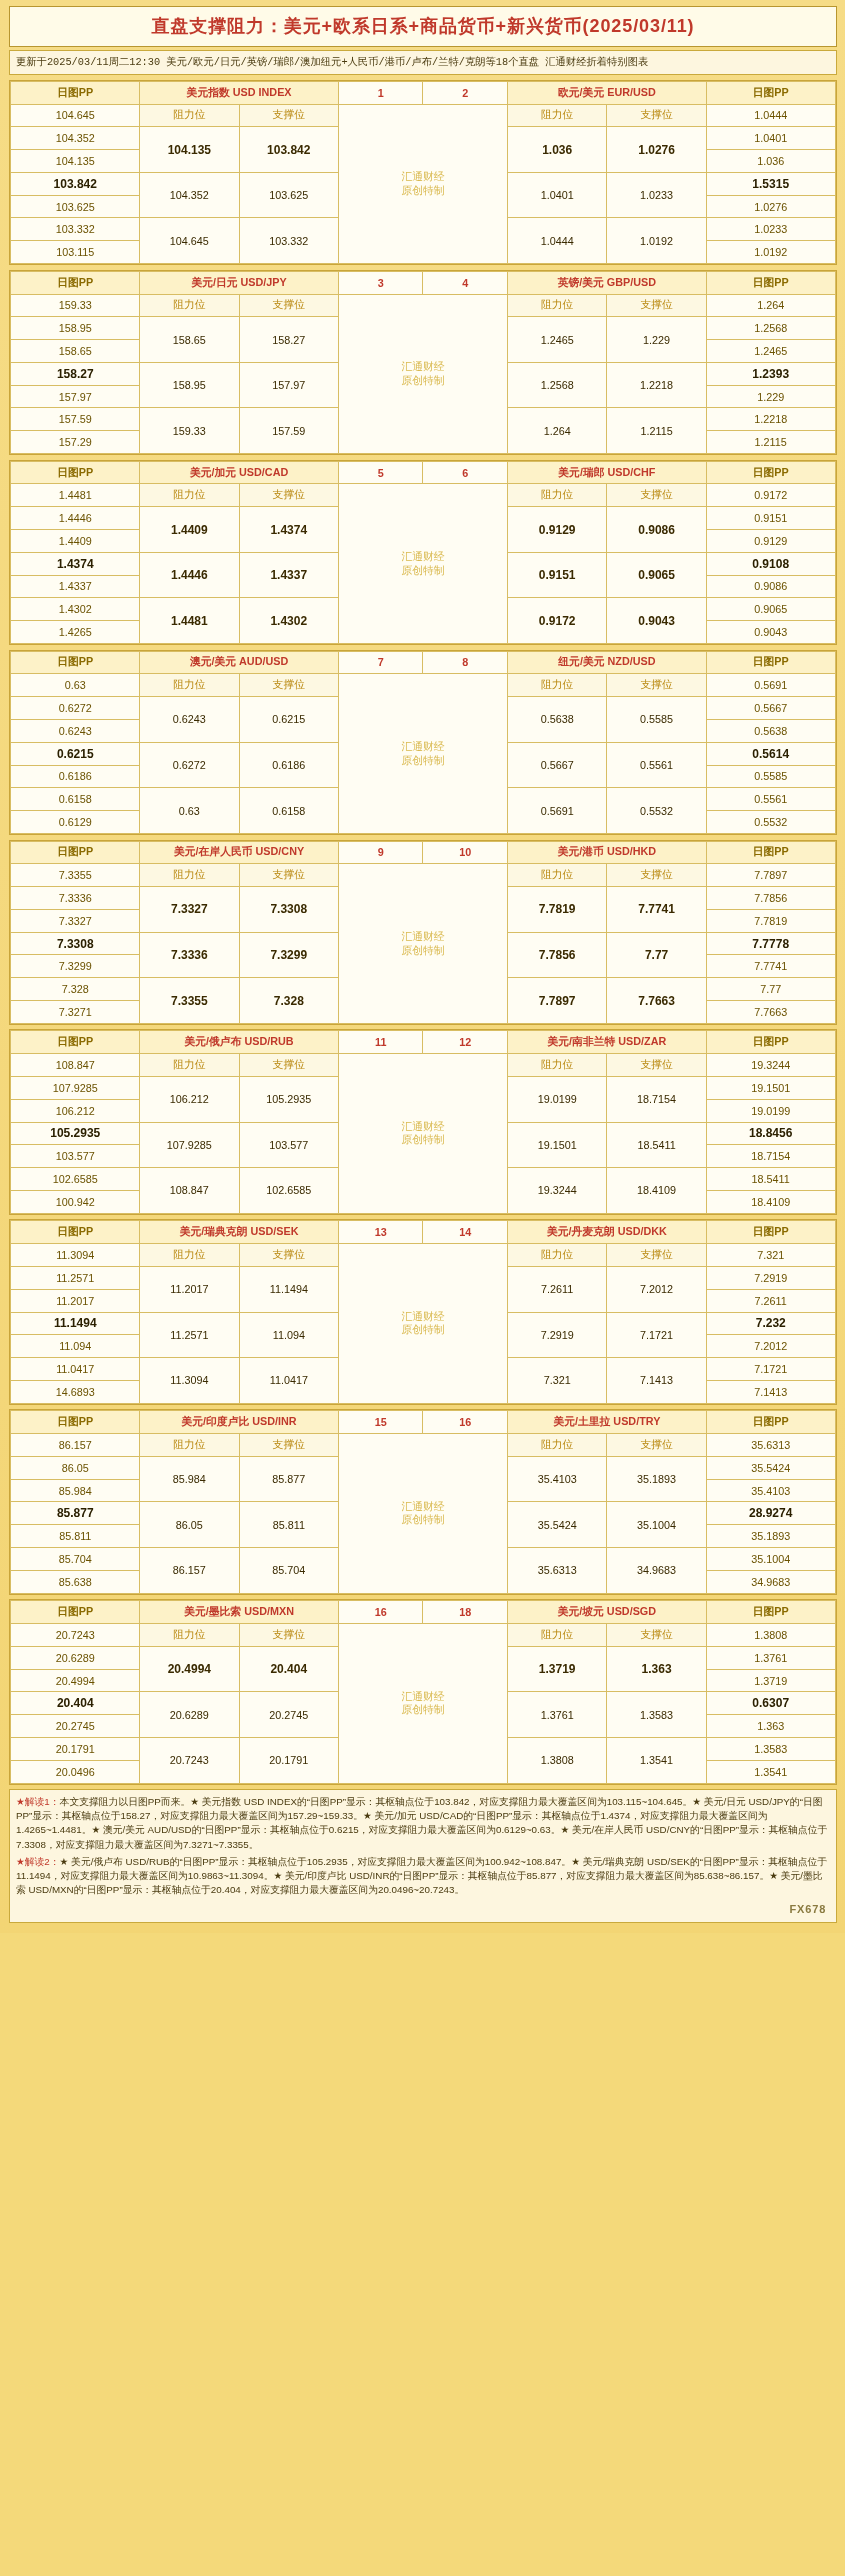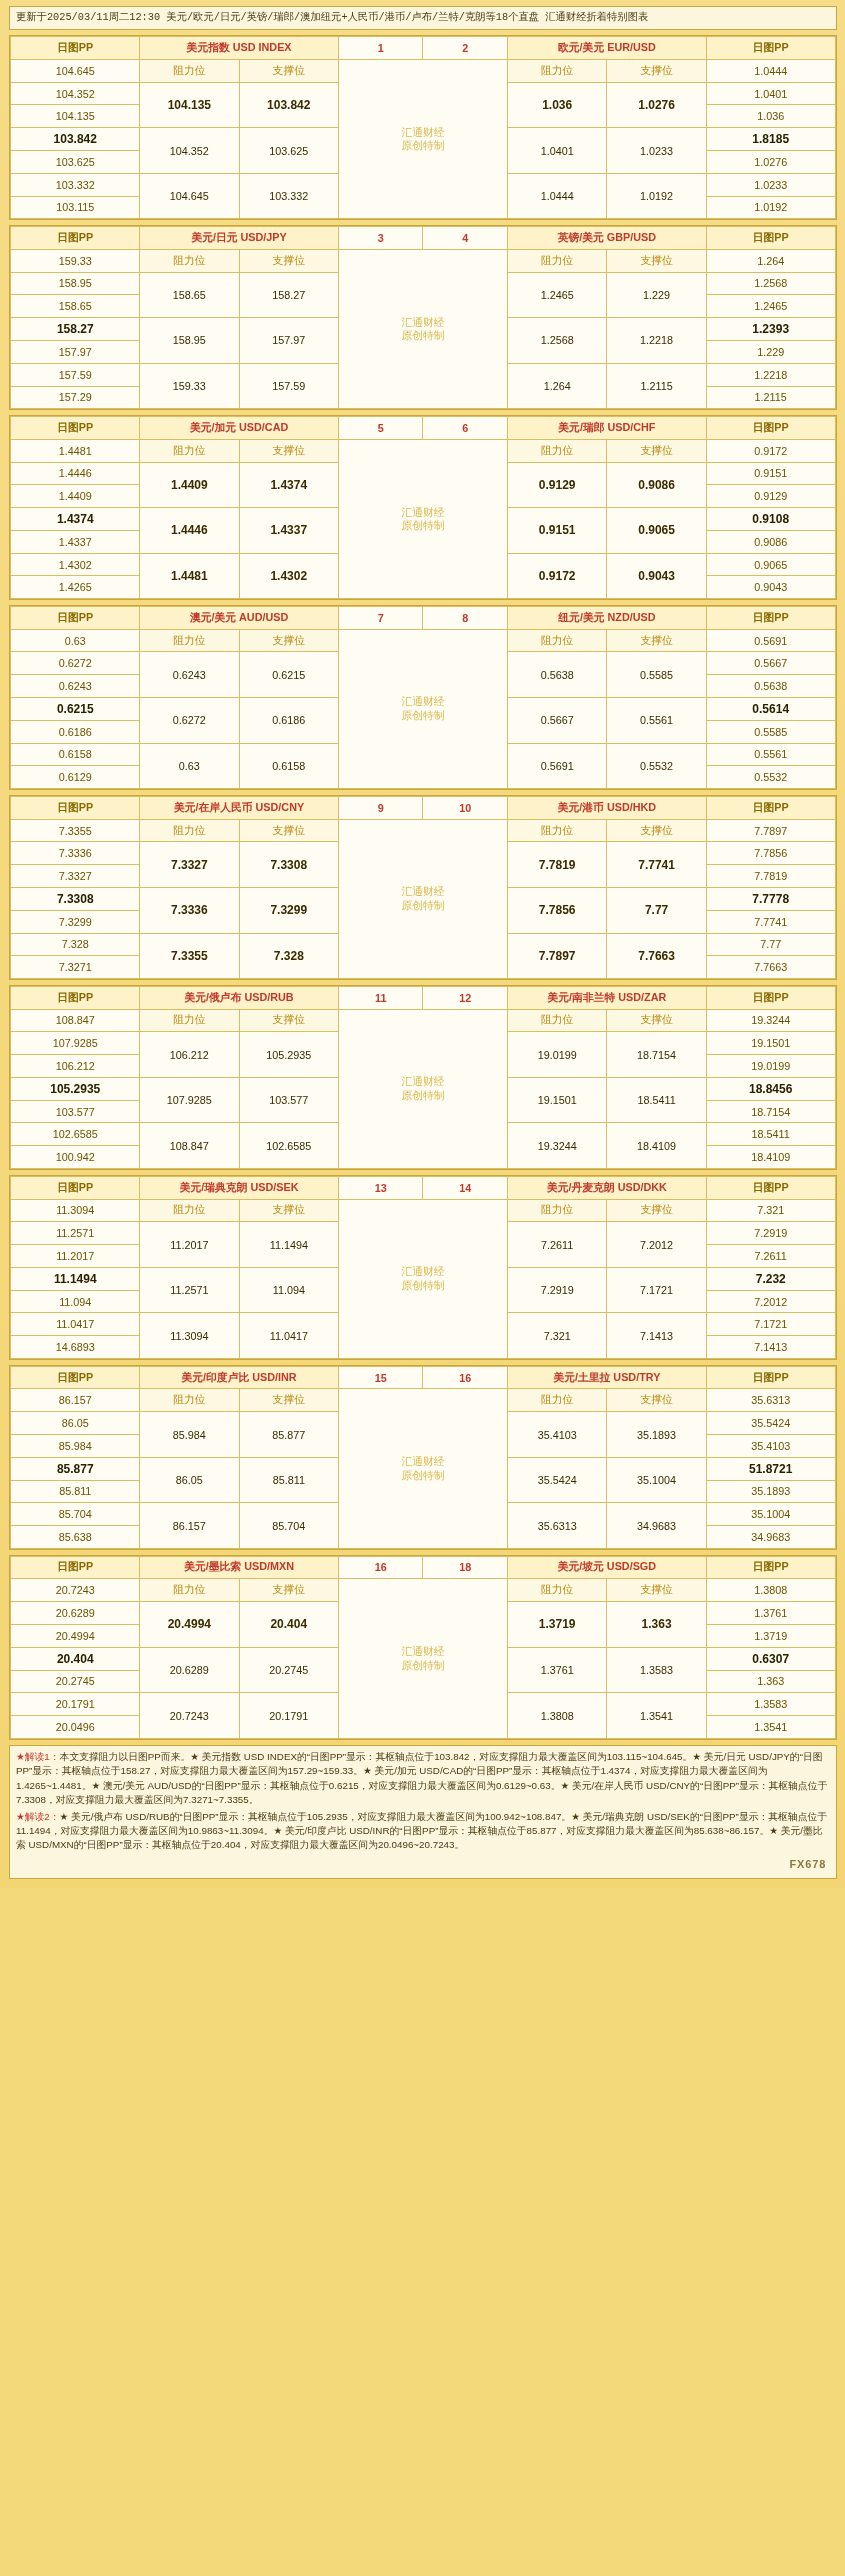--- a/index.html
+++ b/index.html
@@ -131,20 +131,23 @@
     color:#8a7a40;
     padding:1.9px 3.7px 0 0;
     letter-spacing:0.9px;
   }
 </style>
 </head>
 <body>
 
 <div class="page">
 
+  <div class="title-wrap">
+    <div class="title">直盘支撑阻力：美元+欧系日系+商品货币+新兴货币(2025/03/11)</div>
+  </div>
 
   <div class="subtitle-wrap">更新于2025/03/11周二12:30 美元/欧元/日元/英镑/瑞郎/澳加纽元+人民币/港币/卢布/兰特/克朗等18个直盘 汇通财经折着特别图表</div>
 
   <div id="blocks">
       <div class="block">
         <table class="blk">
           <tbody>
             <tr>
               <td class="col-pp hdr-pp">日图PP</td>
               <td class="col-lab pair-name" colspan="2">美元指数  USD INDEX</td>
@@ -173,21 +176,21 @@
             <tr>
               <td class="col-pp ppnum">104.135</td>
               <td class="col-pp ppnum">1.036</td>
             </tr>
             <tr>
               <td class="col-pp ppnum big">103.842</td>
               <td class="col-val lev" rowspan="2">104.352</td>
               <td class="col-val lev" rowspan="2">103.625</td>
               <td class="col-val lev" rowspan="2">1.0401</td>
               <td class="col-val lev" rowspan="2">1.0233</td>
-              <td class="col-pp ppnum big">1.8185</td>
+              <td class="col-pp ppnum big">1.5315</td>
             </tr>
             <tr>
               <td class="col-pp ppnum">103.625</td>
               <td class="col-pp ppnum">1.0276</td>
             </tr>
             <tr>
               <td class="col-pp ppnum">103.332</td>
               <td class="col-val lev" rowspan="2">104.645</td>
               <td class="col-val lev" rowspan="2">103.332</td>
               <td class="col-val lev" rowspan="2">1.0444</td>
@@ -586,21 +589,21 @@
             <tr>
               <td class="col-pp ppnum">85.984</td>
               <td class="col-pp ppnum">35.4103</td>
             </tr>
             <tr>
               <td class="col-pp ppnum big">85.877</td>
               <td class="col-val lev" rowspan="2">86.05</td>
               <td class="col-val lev" rowspan="2">85.811</td>
               <td class="col-val lev" rowspan="2">35.5424</td>
               <td class="col-val lev" rowspan="2">35.1004</td>
-              <td class="col-pp ppnum big">51.8721</td>
+              <td class="col-pp ppnum big">28.9274</td>
             </tr>
             <tr>
               <td class="col-pp ppnum">85.811</td>
               <td class="col-pp ppnum">35.1893</td>
             </tr>
             <tr>
               <td class="col-pp ppnum">85.704</td>
               <td class="col-val lev" rowspan="2">86.157</td>
               <td class="col-val lev" rowspan="2">85.704</td>
               <td class="col-val lev" rowspan="2">35.6313</td>

